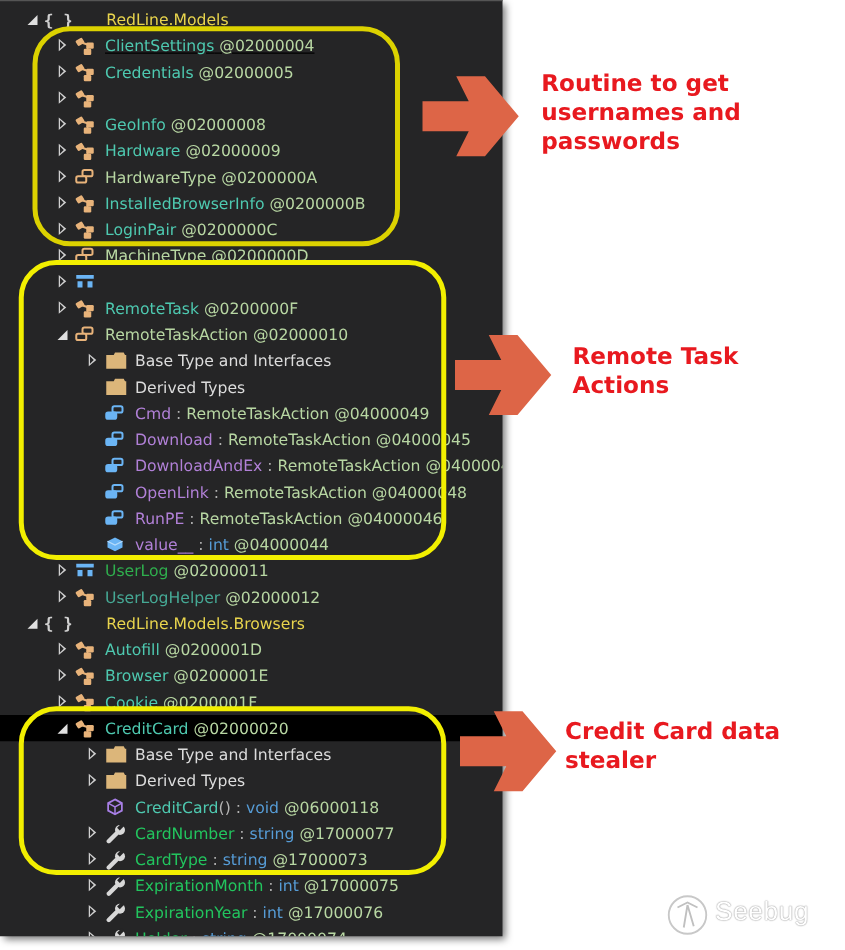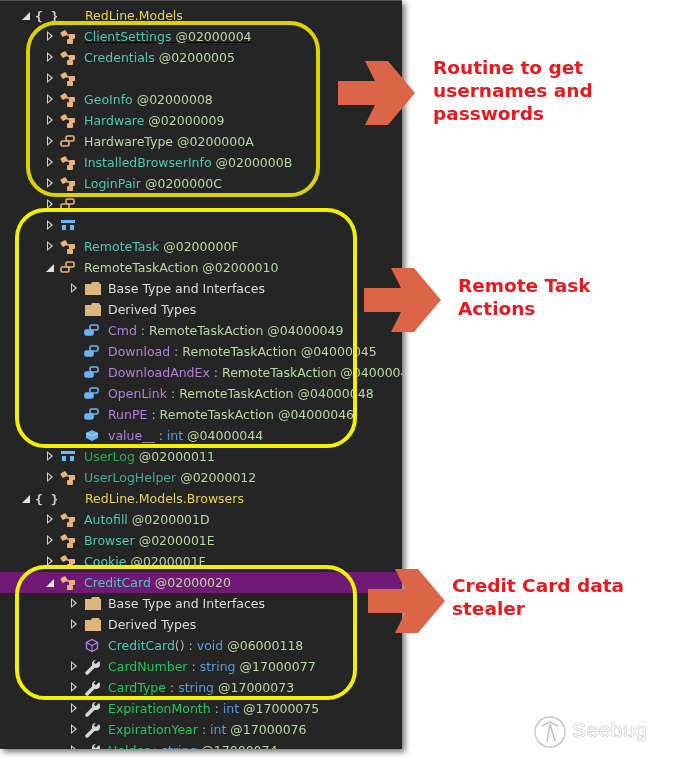--- a/index.html
+++ b/index.html
@@ -1,21 +1,21 @@
 <!DOCTYPE html>
 <html><head>
 <meta charset="utf-8">
 <style>
   html, body { margin:0; padding:0; }
   body { width:676px; height:760px; background:#ffffff; position:relative; overflow:hidden; font-family:"DejaVu Sans", sans-serif; }
   .panel { position:absolute; left:0; top:0; width:402px; height:748px; background:#252526; overflow:hidden;
            box-shadow: 3px 3px 6px rgba(0,0,0,0.55); border-top:1px solid #555; }
   .tree { position:absolute; left:0; top:4px; width:402px; }
   .row { position:relative; height:21px; line-height:21px; font-size:12.5px; white-space:nowrap; }
-  .row.selected { background:#701a75; }
+  .row.selected { background:#000000; }
   .exp { position:absolute; top:0; width:12px; height:21px; }
   .exp.open::before { content:""; position:absolute; left:2px; top:7px; width:0; height:0;
            border-left:8px solid transparent; border-bottom:8px solid #e0e0e0; }
   .exp.closed::before { content:""; position:absolute; left:3px; top:5px; width:0; height:0;
            border-top:5px solid transparent; border-bottom:5px solid transparent; border-left:6px solid #d0d0d0; }
   .exp.closed::after { content:""; position:absolute; left:4px; top:7px; width:0; height:0;
            border-top:3px solid transparent; border-bottom:3px solid transparent; border-left:3.5px solid #252526; }
   .ico { position:absolute; top:3px; width:16px; height:15px; }
   .lbl { position:absolute; top:0; }
   .ns { color:#e8d44d;margin-left:25px; }
@@ -126,20 +126,21 @@
             <path d="M5,5 L11,7 M10,9 L10,11" stroke="#e8b37a" stroke-width="1.5"></path>
           </svg></span>
         <span class="lbl" style="left: 84px; text-align: right;"><span class="cls">LoginPair</span><span class="tokn"> @0200000C</span></span>
       </div>
       <div class="row">
         <span class="exp closed" style="left: 44px;"></span>
         <span class="ico" style="left: 60px;"><svg width="16" height="15" viewBox="0 0 16 15">
             <rect x="6" y="2" width="8" height="5" rx="1.5" fill="none" stroke="#e8b37a" stroke-width="1.6"></rect>
             <rect x="1" y="7" width="8" height="5" rx="1.5" fill="#252526" stroke="#e8b37a" stroke-width="1.6"></rect>
           </svg></span>
+        <span class="lbl" style="left: 84px;"><span class="enum">MachineType</span><span class="tokn"> @0200000D</span></span>
       </div>
       <div class="row">
         <span class="exp closed" style="left: 44px;"></span>
         <span class="ico" style="left: 60px;"><svg width="16" height="15" viewBox="0 0 16 15">
             <rect x="1" y="2" width="14" height="3" fill="#6bb5f5"></rect>
             <rect x="2" y="7" width="4" height="5" fill="#6bb5f5"></rect>
             <rect x="10" y="7" width="4" height="5" fill="#6bb5f5"></rect>
           </svg></span>
       </div>
       <div class="row">

